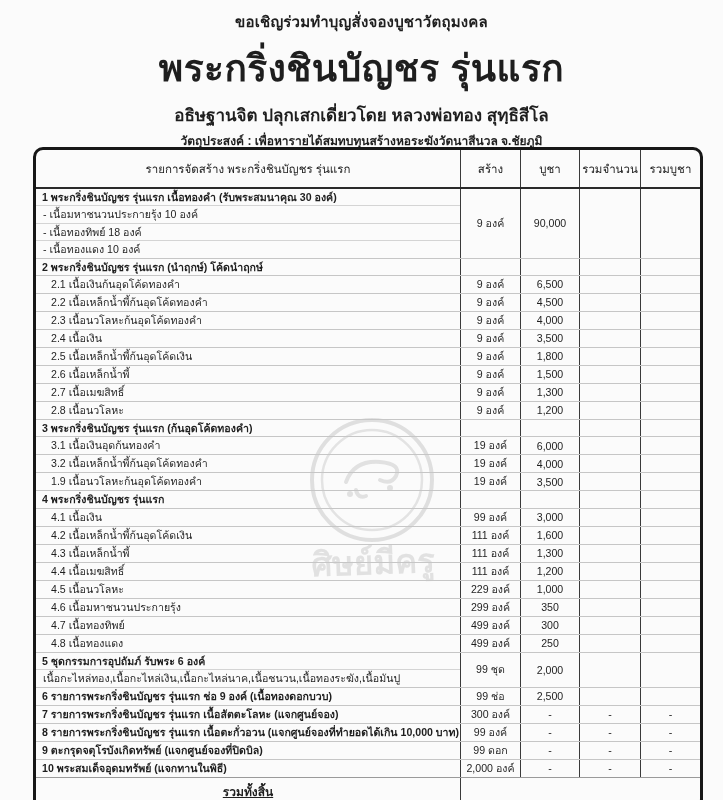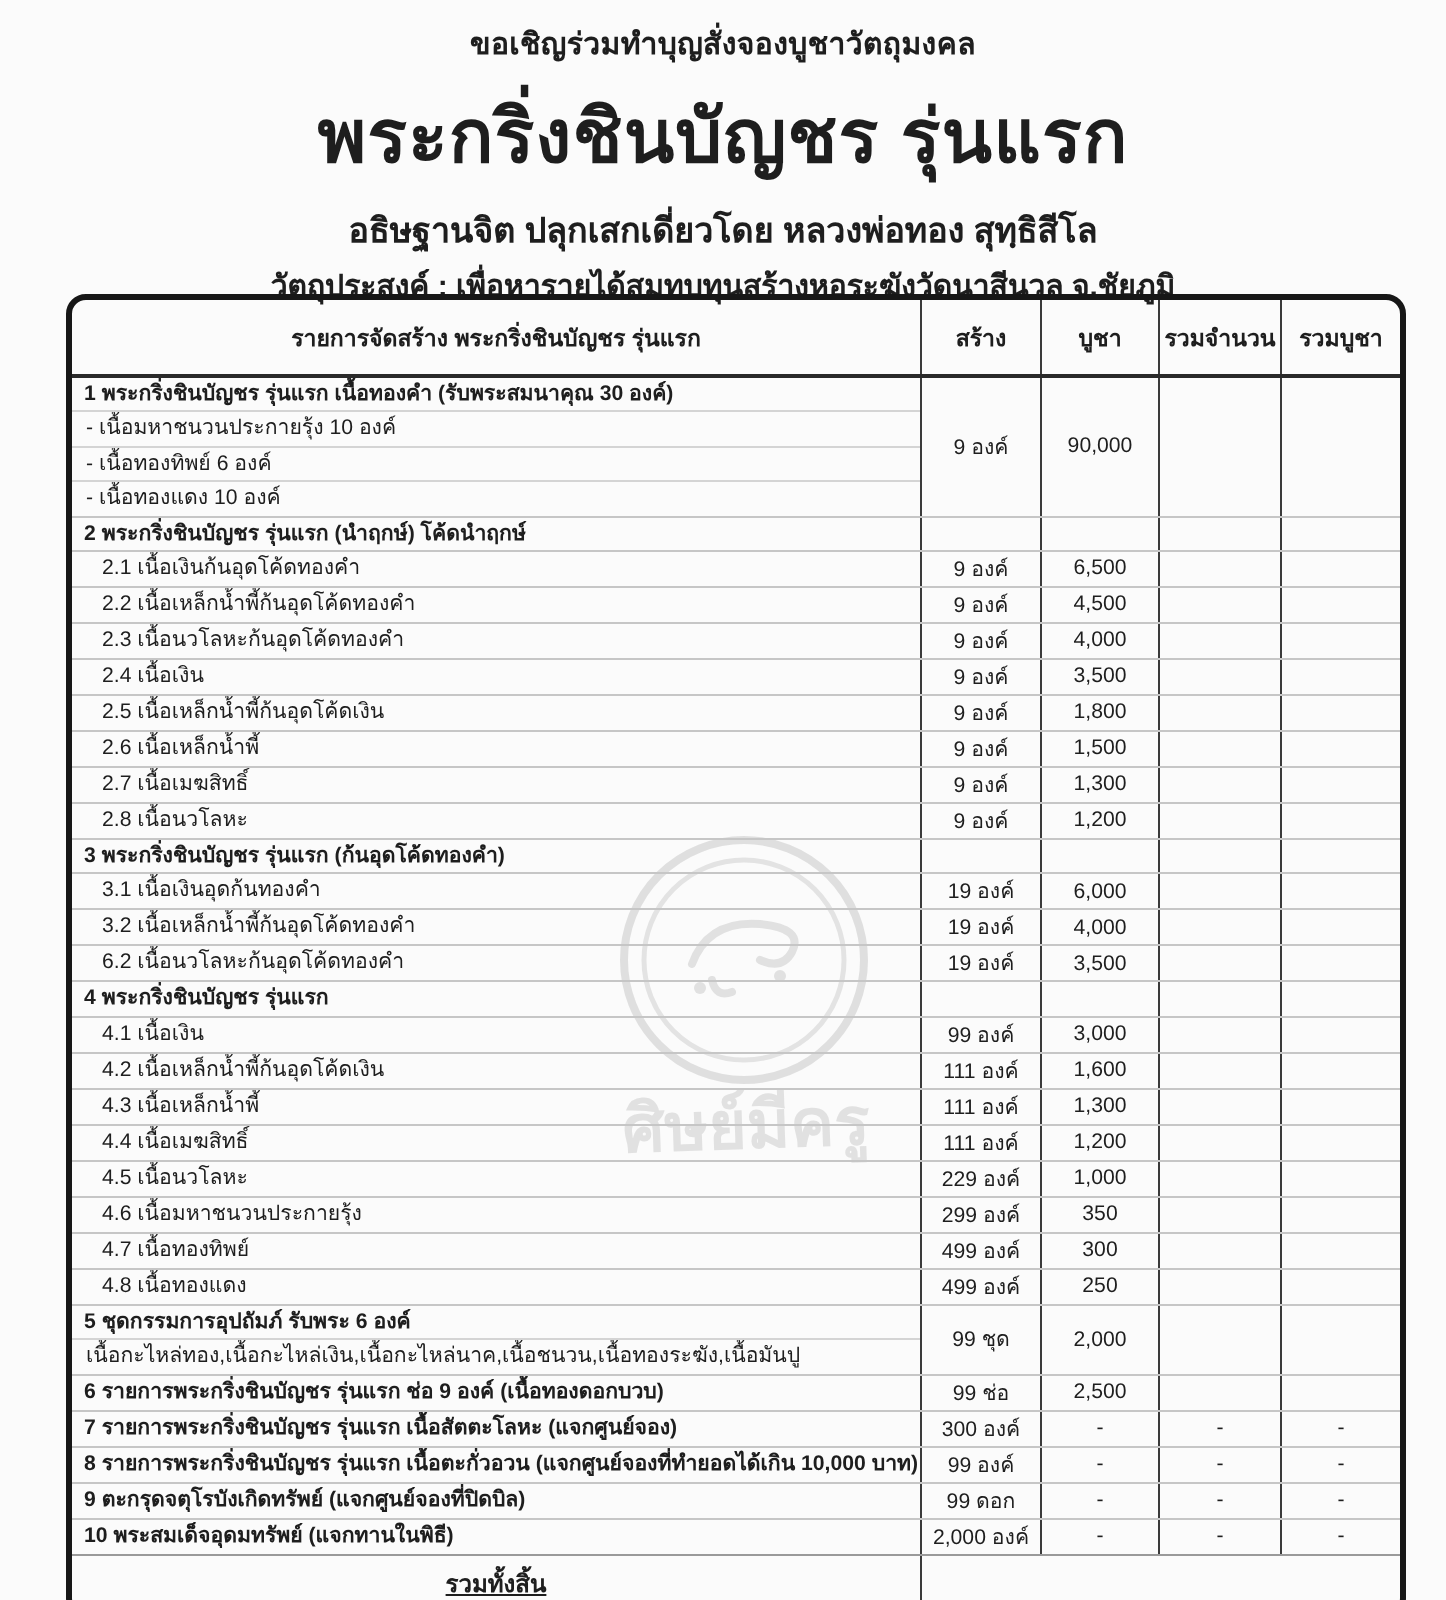--- a/index.html
+++ b/index.html
@@ -10,34 +10,34 @@
     color:#1e1e1e;
     position:relative;
     overflow:hidden;
   }
   .page{position:absolute;inset:0;}
   
   .heading{position:absolute;top:10px;left:0;width:100%;text-align:center;z-index:2;}
   .h-invite{font-size:15px;font-weight:bold;letter-spacing:.2px;}
   .h-title{font-size:37px;font-weight:bold;margin-top:4px;letter-spacing:.5px;text-align:center;}
   .h-blessing{font-size:17px;font-weight:bold;margin-top:4px;}
-  .h-purpose{font-size:15px;font-weight:bold;margin-top:3px;}
+  .h-purpose{font-size:12px;font-weight:bold;margin-top:3px;}
   
   .watermark{position:absolute;left:270px;top:402px;z-index:1;opacity:.5;pointer-events:none;}
   
   .otable{
     position:absolute;left:33px;top:147px;width:664px;
     border:3px solid #171717;border-radius:10px;
     z-index:2;background:transparent;
   }
   .thead,.trow{display:grid;grid-template-columns:424px 60px 59px 61px 60px;}
   .thead{height:37px;border-bottom:2px solid #2a2a2a;}
   .thead .hcell{
     display:flex;align-items:center;justify-content:center;
-    font-weight:bold;font-size:11.5px;
+    font-weight:normal;font-size:11.5px;
   }
   .hcell + .hcell{border-left:1px solid #3a3a3a;}
   .trow{border-bottom:1px solid #c6c6c6;}
   .trow:last-of-type{border-bottom:none;}
   .cell{min-height:16.4px;}
   .c1{padding:0;}
   .line{
     height:16.4px;line-height:16.6px;font-size:10.6px;
     white-space:nowrap;overflow:hidden;padding-left:6px;
   }
@@ -86,21 +86,21 @@
       <div class="hcell">บูชา</div>
       <div class="hcell">รวมจำนวน</div>
       <div class="hcell">รวมบูชา</div>
     </div>
 
     <div id="tbody">
         <div class="trow multi">
           <div class="cell c1">
             <div class="line bold">1 พระกริ่งชินบัญชร รุ่นแรก เนื้อทองคำ  (รับพระสมนาคุณ 30 องค์)</div>
             <div class="line">- เนื้อมหาชนวนประกายรุ้ง  10 องค์</div>
-            <div class="line">- เนื้อทองทิพย์  6 องค์</div>
+            <div class="line">- เนื้อทองทิพย์  18 องค์</div>
             <div class="line">- เนื้อทองแดง 10 องค์</div>
           </div>
           <div class="cell val c2">9 องค์</div>
           <div class="cell val c3">90,000</div>
           <div class="cell val c4"></div>
           <div class="cell val c5"></div>
         </div>
         <div class="trow section">
           <div class="cell c1">
             <div class="line">2 พระกริ่งชินบัญชร รุ่นแรก (นำฤกษ์)  โค้ดนำฤกษ์</div>
@@ -204,21 +204,21 @@
           <div class="cell c1">
             <div class="line">3.2 เนื้อเหล็กน้ำพี้ก้นอุดโค้ดทองคำ</div>
           </div>
           <div class="cell val c2">19 องค์</div>
           <div class="cell val c3">4,000</div>
           <div class="cell val c4"></div>
           <div class="cell val c5"></div>
         </div>
         <div class="trow sub">
           <div class="cell c1">
-            <div class="line">6.2 เนื้อนวโลหะก้นอุดโค้ดทองคำ</div>
+            <div class="line">1.9 เนื้อนวโลหะก้นอุดโค้ดทองคำ</div>
           </div>
           <div class="cell val c2">19 องค์</div>
           <div class="cell val c3">3,500</div>
           <div class="cell val c4"></div>
           <div class="cell val c5"></div>
         </div>
         <div class="trow section">
           <div class="cell c1">
             <div class="line">4 พระกริ่งชินบัญชร รุ่นแรก</div>
           </div>

